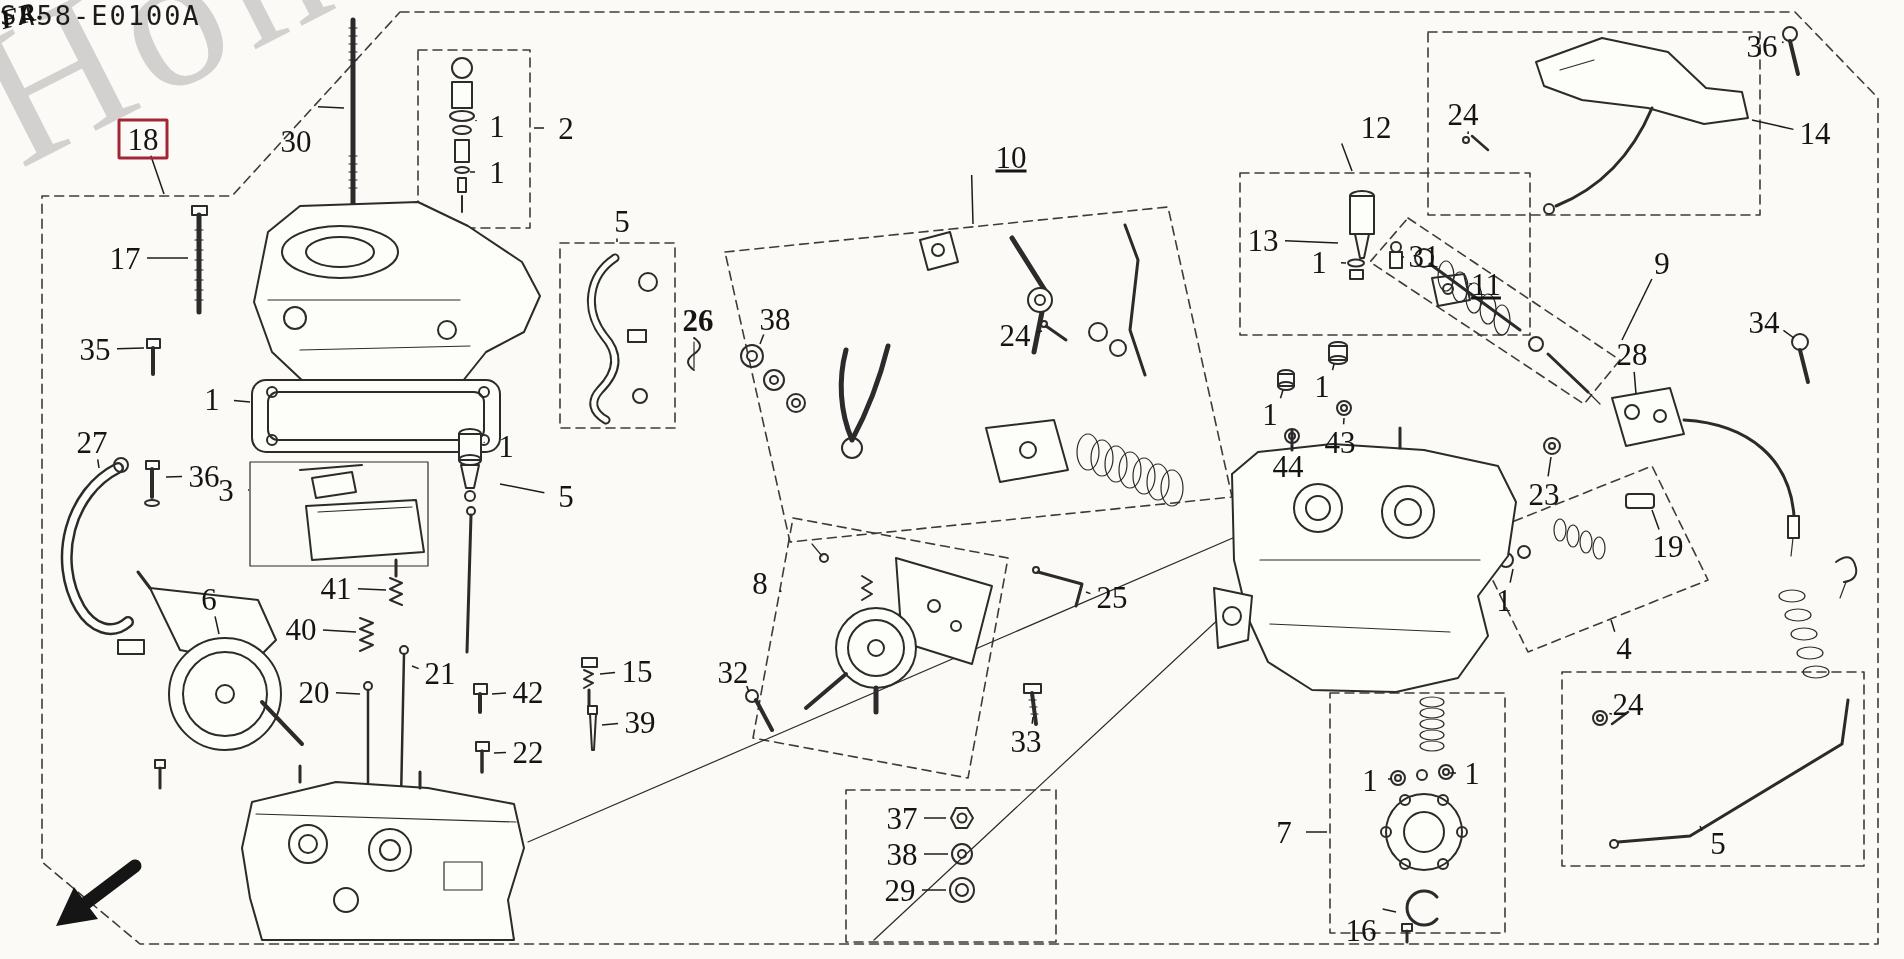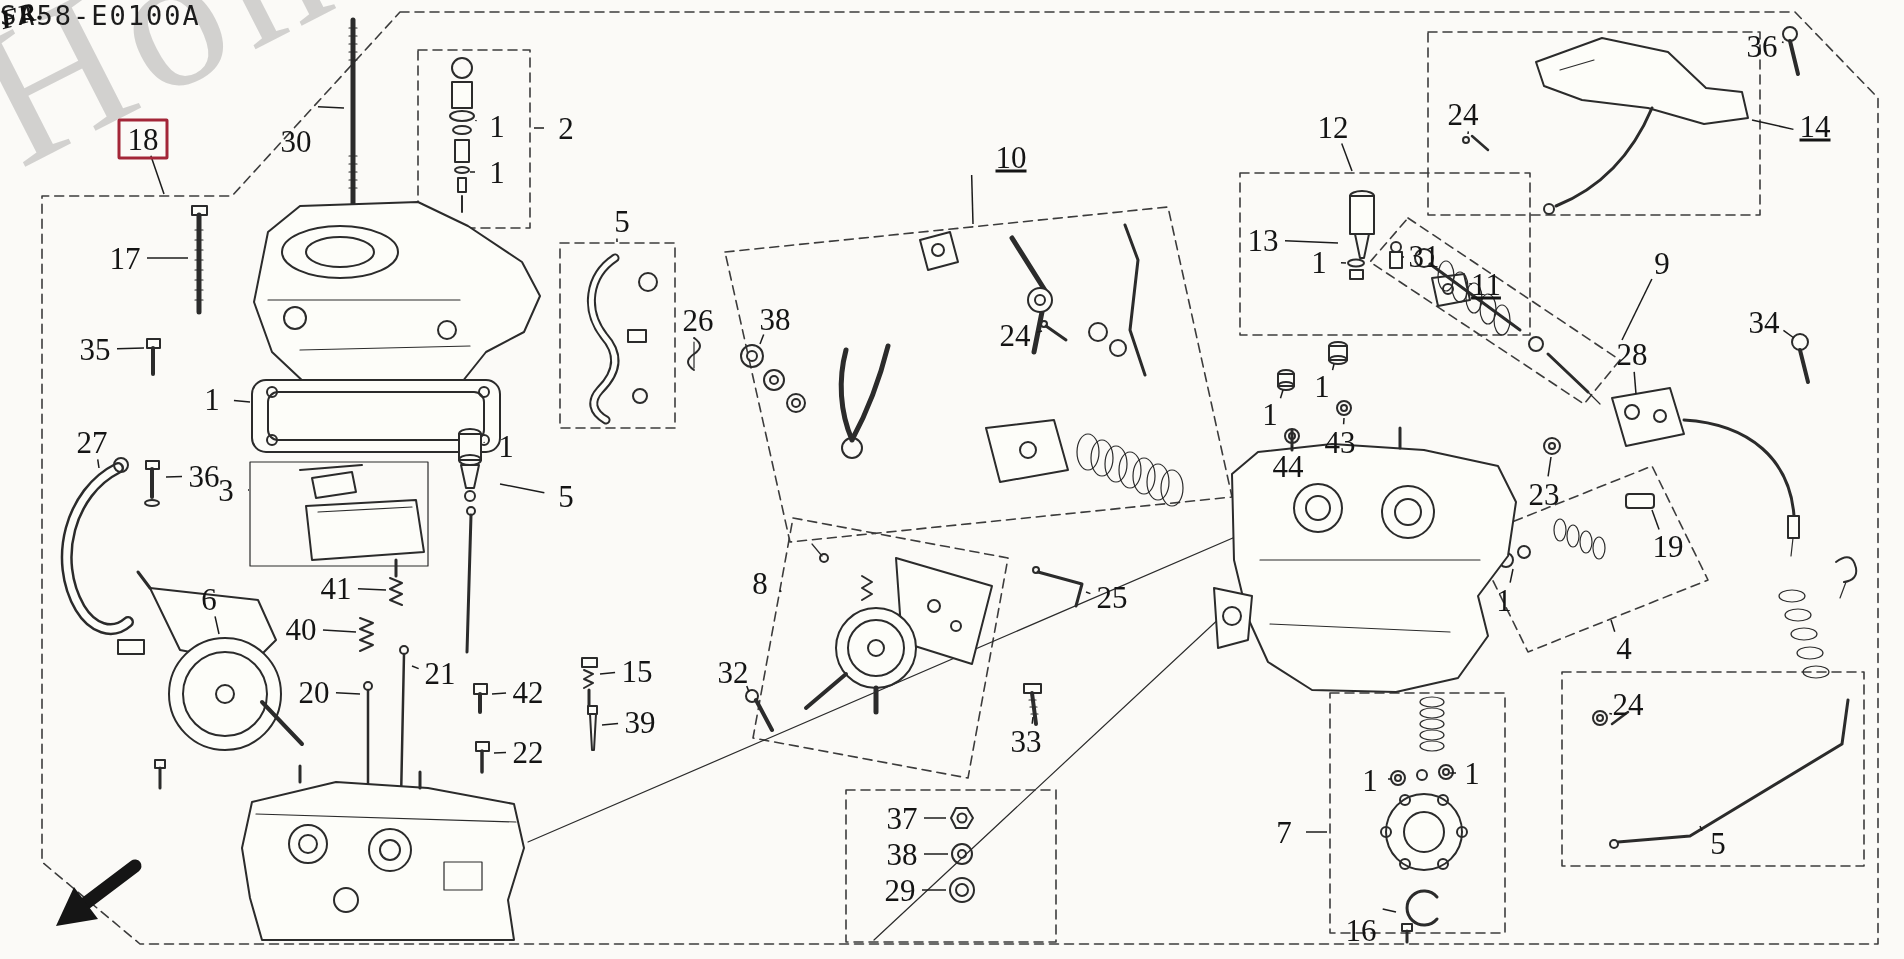--- a/index.html
+++ b/index.html
@@ -466,47 +466,47 @@
     </svg>
 
   <div id="callout-layer">
       <div class="callout" style="left: 296px; top: 106px; margin-top: 35px;">30</div>
       <div class="callout" style="left: 566px; top: 128px;">2</div>
       <div class="callout" style="left: 497px; top: 126px;">1</div>
       <div class="callout" style="left: 497px; top: 172px;">1</div>
       <div class="callout boxed" style="left: 143px; top: 139px; border-color: rgb(163, 38, 56);">18</div>
       <div class="callout" style="left: 125px; top: 258px;">17</div>
       <div class="callout" style="left: 622px; top: 221px;">5</div>
-      <div class="callout" style="left: 698px; top: 320px;">26</div>
+      <div class="callout" style="left: 698px; top: 320px; font-weight: bold;">26</div>
       <div class="callout" style="left: 95px; top: 349px;">35</div>
       <div class="callout" style="left: 212px; top: 399px;">1</div>
       <div class="callout" style="left: 92px; top: 442px; text-align: right;">27</div>
       <div class="callout" style="left: 204px; top: 476px;">36</div>
       <div class="callout" style="left: 226px; top: 490px;">3</div>
       <div class="callout" style="left: 506px; top: 446px;">1</div>
       <div class="callout" style="left: 566px; top: 496px;">5</div>
       <div class="callout" style="left: 209px; top: 599px;">6</div>
       <div class="callout" style="left: 336px; top: 588px;">41</div>
       <div class="callout" style="left: 301px; top: 629px; text-align: right;">40</div>
       <div class="callout" style="left: 314px; top: 692px;">20</div>
       <div class="callout" style="left: 440px; top: 673px;">21</div>
       <div class="callout" style="left: 528px; top: 692px;">42</div>
       <div class="callout" style="left: 637px; top: 671px;">15</div>
       <div class="callout" style="left: 528px; top: 752px;">22</div>
       <div class="callout" style="left: 640px; top: 722px;">39</div>
       <div class="callout" style="left: 775px; top: 319px;">38</div>
       <div class="callout" style="left: 1015px; top: 335px;">24</div>
       <div class="callout" style="left: 1011px; top: 157px; text-decoration: underline;">10</div>
-      <div class="callout" style="left: 1333px; top: 127px; text-align: center;">12</div>
+      <div class="callout" style="left: 1376px; top: 127px; text-align: center;">12</div>
       <div class="callout" style="left: 1263px; top: 240px;">13</div>
       <div class="callout" style="left: 1319px; top: 262px;">1</div>
       <div class="callout" style="left: 1424px; top: 256px;">31</div>
       <div class="callout" style="left: 1486px; top: 284px; text-decoration: underline;">11</div>
       <div class="callout" style="left: 1463px; top: 114px;">24</div>
-      <div class="callout" style="left: 1815px; top: 126px; text-decoration: underline;">14</div>
+      <div class="callout" style="left: 1815px; top: 133px;">14</div>
       <div class="callout" style="left: 1762px; top: 46px;">36</div>
       <div class="callout" style="left: 1662px; top: 263px;">9</div>
       <div class="callout" style="left: 1764px; top: 322px;">34</div>
       <div class="callout" style="left: 1632px; top: 354px;">28</div>
       <div class="callout" style="left: 1544px; top: 494px;">23</div>
       <div class="callout" style="left: 1668px; top: 546px;">19</div>
       <div class="callout" style="left: 1322px; top: 386px;">1</div>
       <div class="callout" style="left: 1270px; top: 414px;">1</div>
       <div class="callout" style="left: 1340px; top: 442px;">43</div>
       <div class="callout" style="left: 1288px; top: 466px; text-align: center;">44</div>

